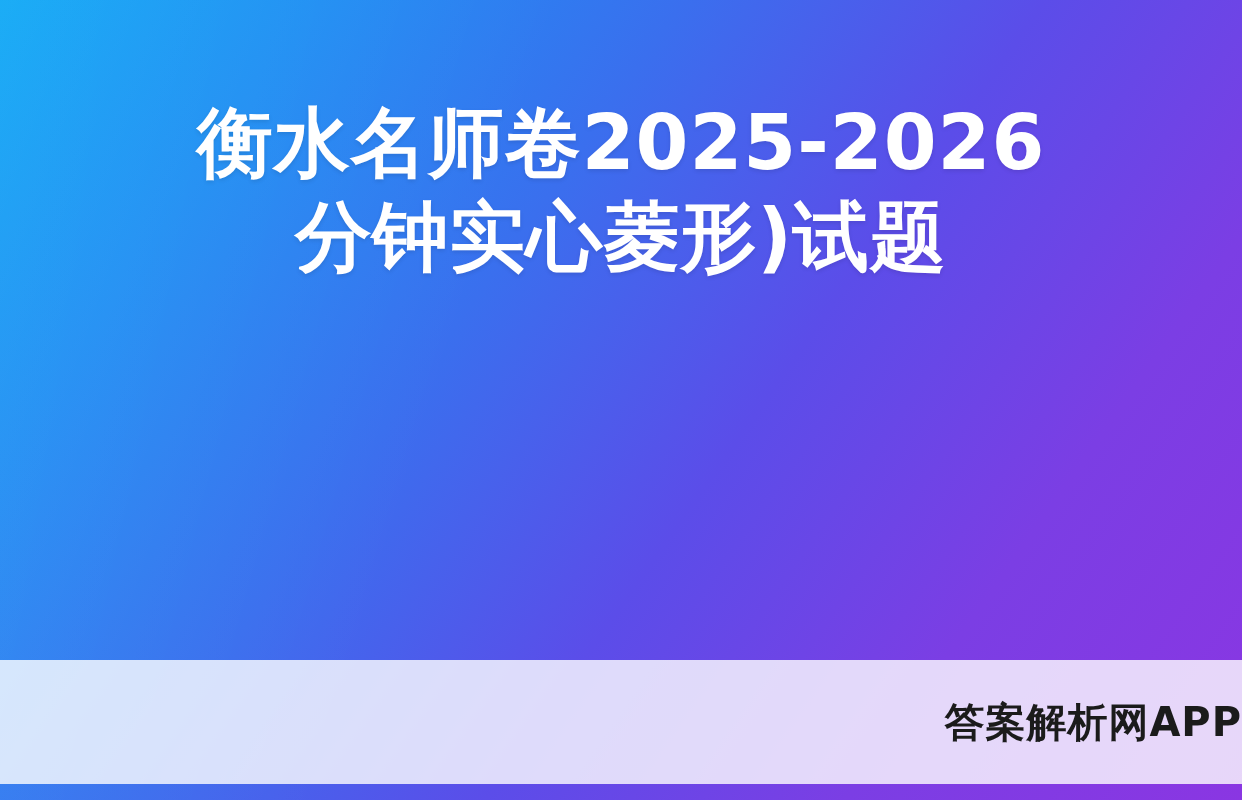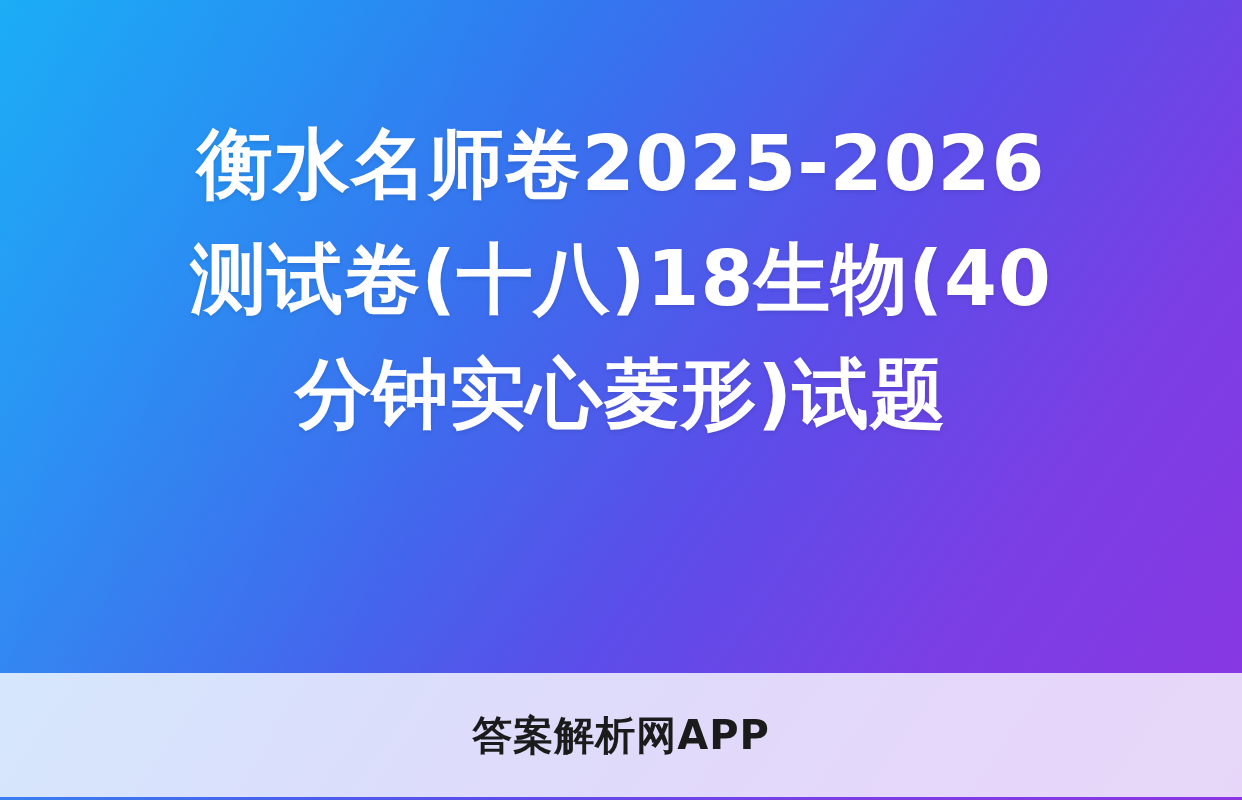--- a/index.html
+++ b/index.html
@@ -49,50 +49,48 @@
   .title-line {
     display: block;
     color: #ffffff;
     font-family: "DejaVu Sans", sans-serif;
     font-weight: 700;
     font-size: 76px;
     line-height: 94px;
     letter-spacing: 1px;
     white-space: nowrap;
     text-shadow: 0 2px 4px rgba(0,0,0,0.10);
-    margin-top: 21px;
   }
   .footer-bar {
     position: absolute;
     left: 0;
-    bottom: 3px;
+    bottom: 16px;
     width: 1242px;
     height: 124px;
     background: rgba(255, 255, 255, 0.80);
     display: flex;
     align-items: center;
-    justify-content: center;
+    justify-content: flex-end;
   }
   .footer-text {
     color: #1b1b1b;
     font-family: "DejaVu Sans", sans-serif;
     font-weight: 700;
     font-size: 40px;
     letter-spacing: 1px;
     line-height: 1;
   }
 </style>
 </head>
 <body>
 
 <div class="poster">
 
   <div class="title-block">
     <span class="title-line">衡水名师卷2025-2026</span>
-    <span class="title-line">测试卷(十八)18生物(40</span>
     <span class="title-line">分钟实心菱形)试题</span>
   </div>
 
   <div class="footer-bar">
     <span class="footer-text">答案解析网APP</span>
   </div>
 
 </div>
 
 </body></html>

